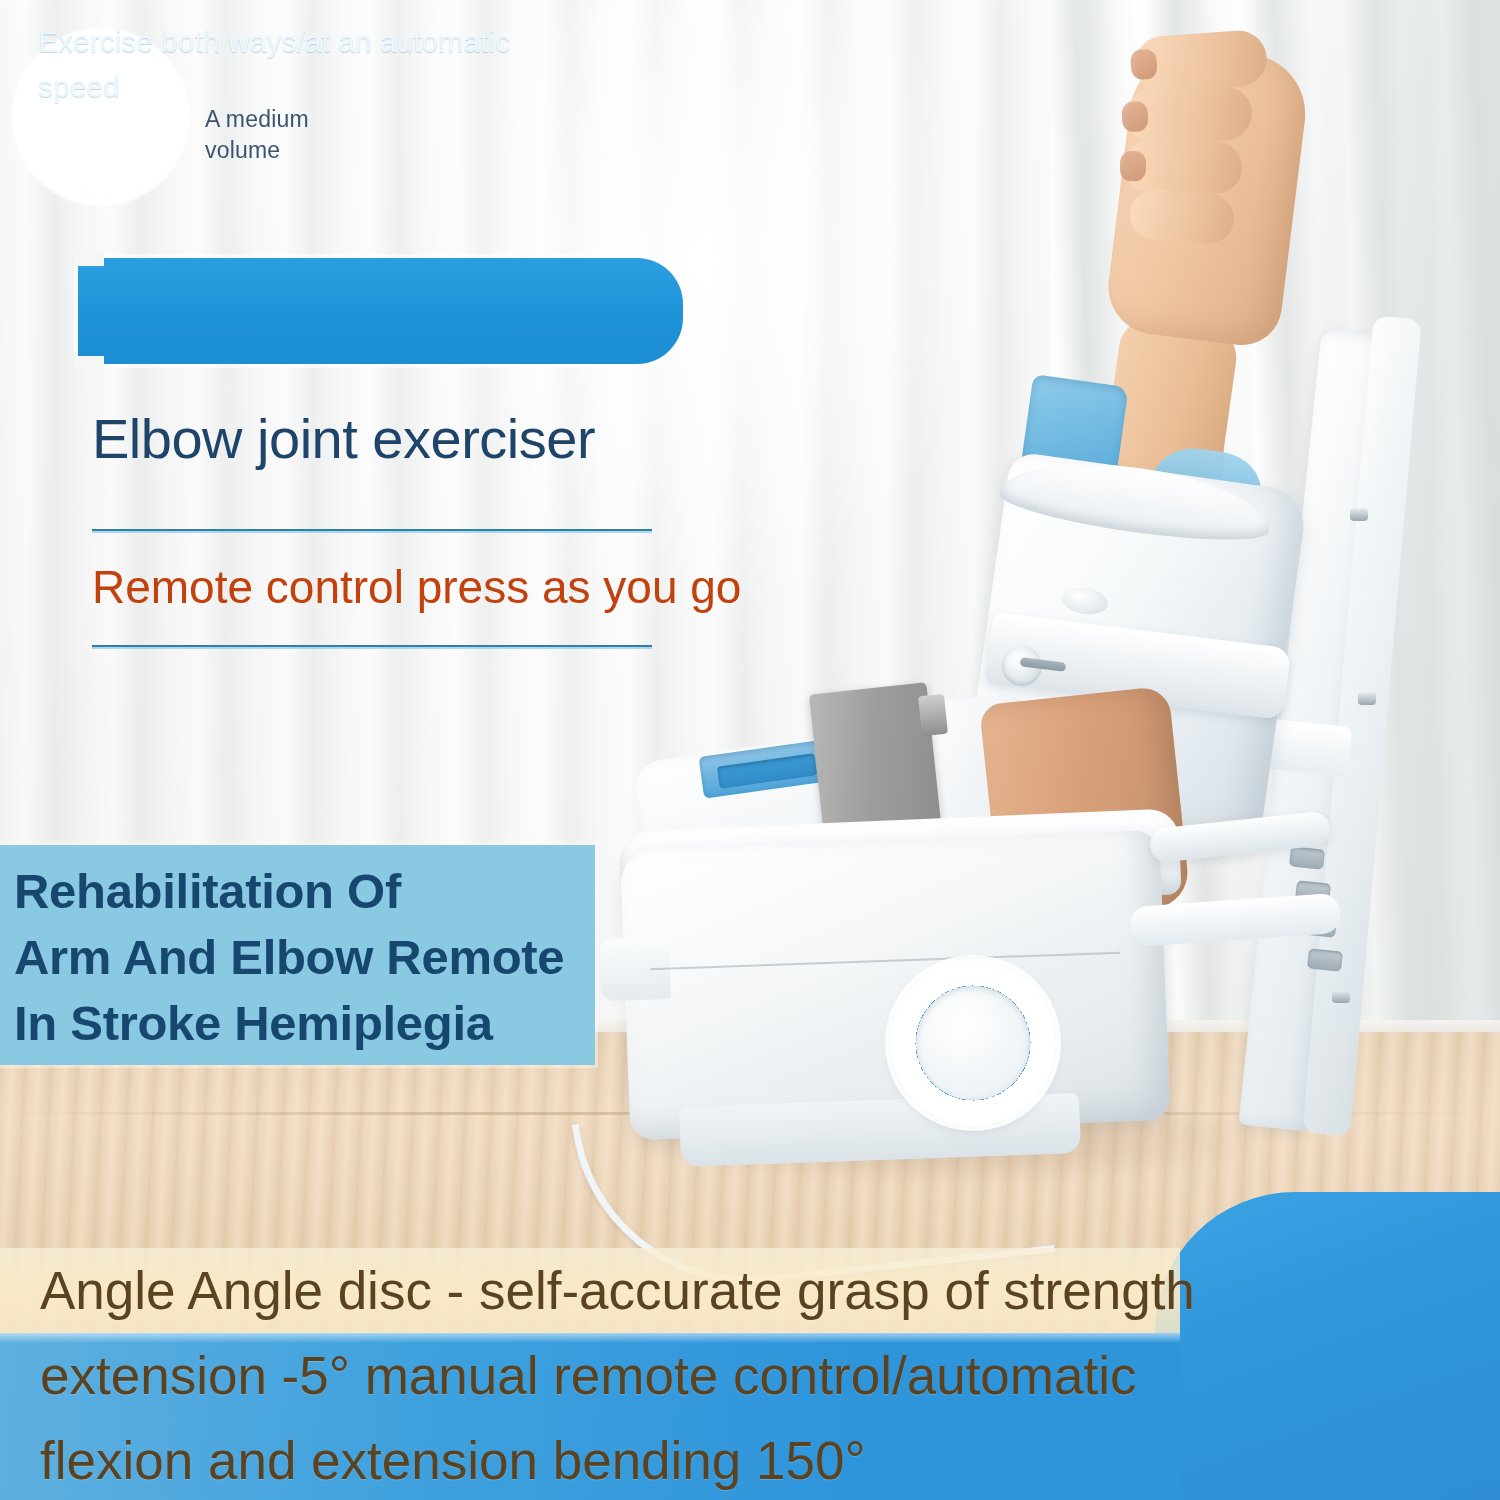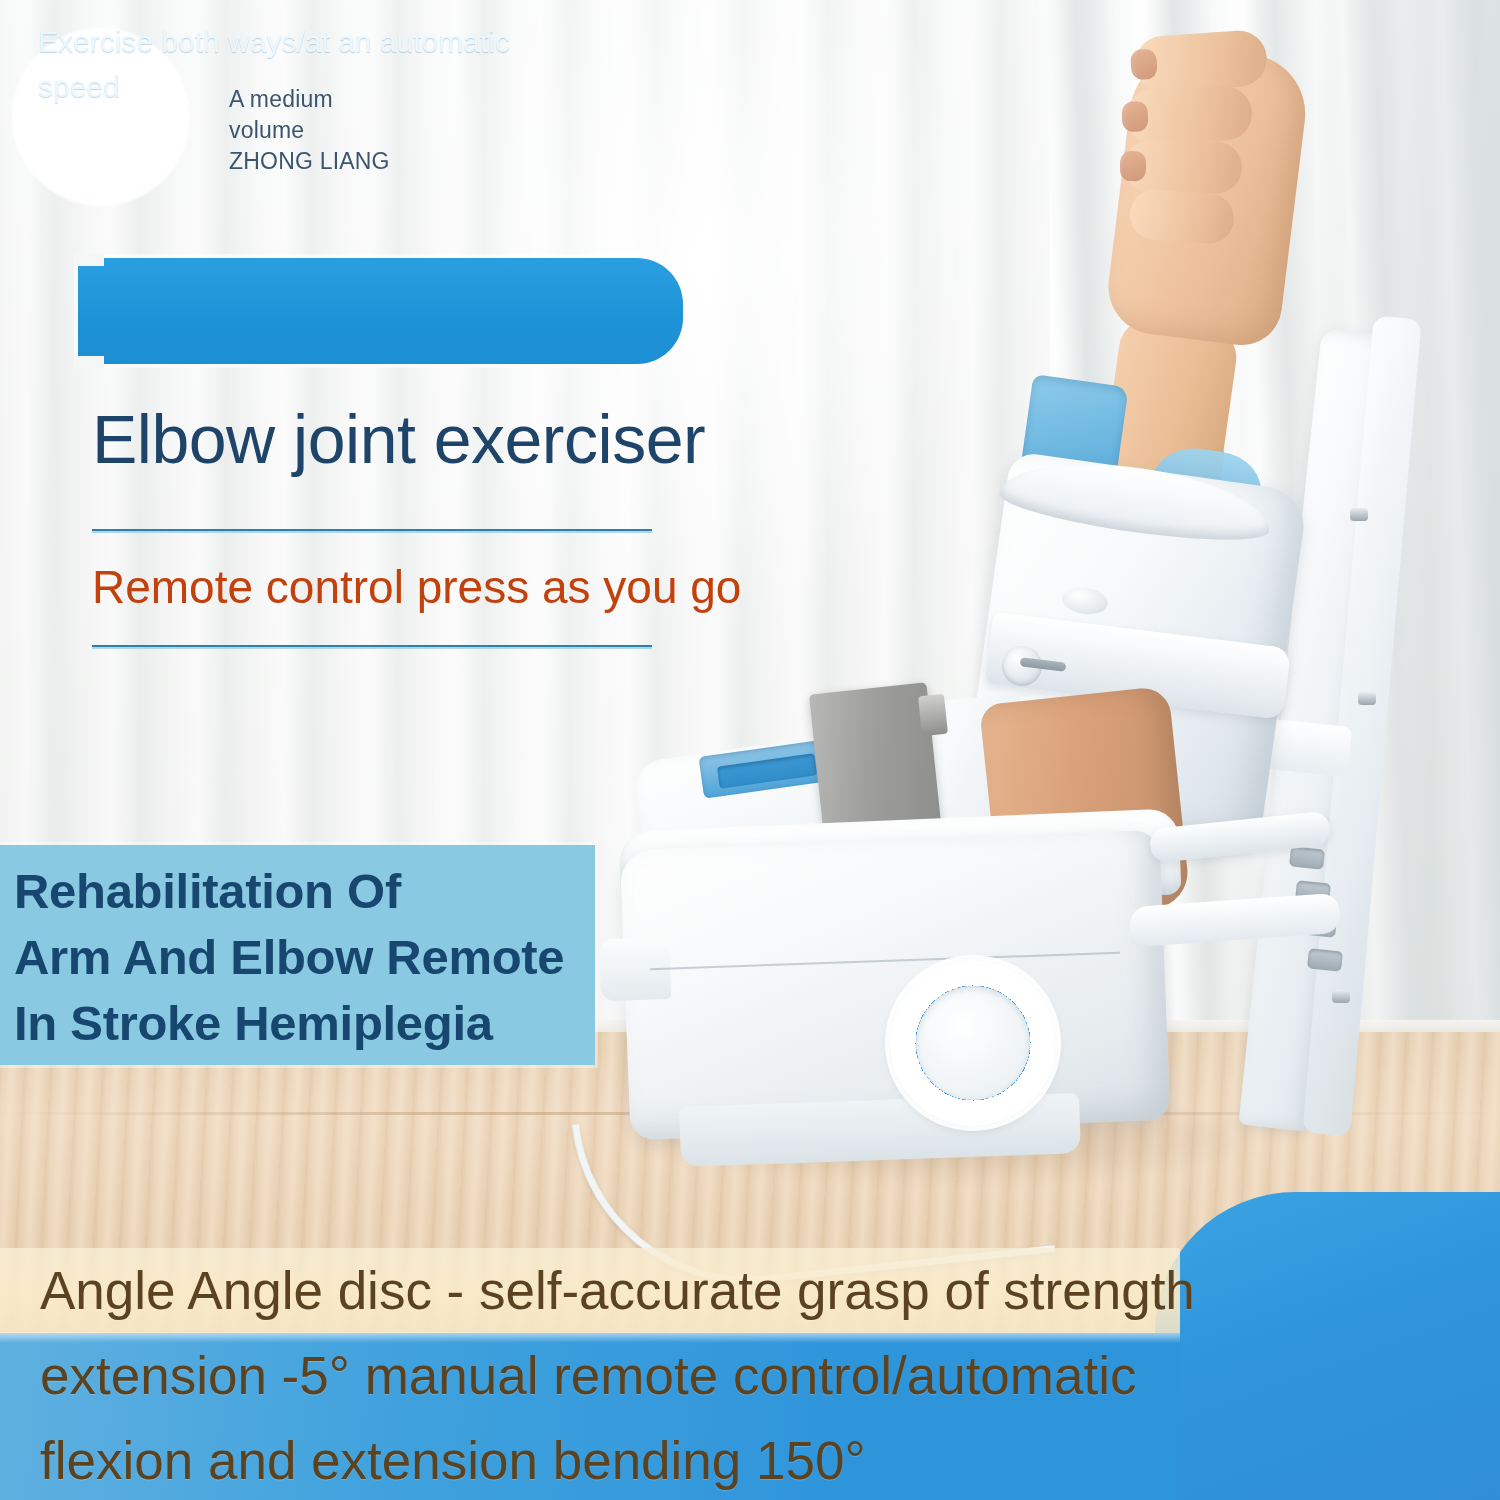--- a/index.html
+++ b/index.html
@@ -65,22 +65,22 @@
 
   
   .logo-circle{
     position:absolute;left:12px;top:28px;width:178px;height:178px;border-radius:50%;
     background:radial-gradient(circle at 42% 38%, #ffffff 0%, #ffffff 62%, rgba(255,255,255,0.88) 82%, rgba(255,255,255,0.0) 100%);
     filter:blur(1.2px);
   }
 
   
   .brand{
-    position:absolute;left:205px;top:84px;width:320px;
-    color:#3b5570;font-size:23px;line-height:31px;letter-spacing:.2px;margin-left:24px;
+    position:absolute;left:205px;top:104px;width:320px;
+    color:#3b5570;font-size:23px;line-height:31px;letter-spacing:.2px;
   }
   .brand div{white-space:nowrap;}
 
   .banner{
     position:absolute;left:78px;top:258px;width:605px;height:106px;
     background:linear-gradient(180deg,#2a9fe0 0%,#1f93d8 55%,#1c8ed3 100%);
     border-radius:6px 46px 46px 6px;
     box-shadow:0 0 0 4px rgba(255,255,255,0.55);
   }
   .banner:before{
@@ -90,21 +90,21 @@
     content:"";position:absolute;left:-4px;bottom:-4px;width:30px;height:12px;background:#f5f6f6;
   }
   .banner-text{
     position:absolute;left:38px;top:19px;width:530px;
     color:#e9f7ff;font-size:30px;line-height:45px;font-weight:400;
     text-shadow:0 1px 1px rgba(0,60,110,.22);
   }
 
   .title{
     position:absolute;left:92px;top:398px;width:1000px;
-    color:#1e4469;font-size:68px;line-height:82px;font-weight:400;letter-spacing:-.5px;
+    color:#1e4469;font-size:56px;line-height:82px;font-weight:400;letter-spacing:-.5px;
   }
   .rule{
     position:absolute;left:92px;width:560px;height:0;
     border-top:2px solid #2f7fa8;
     box-shadow:0 2px 0 0 rgba(150,205,230,0.75);
   }
   .rule-top{top:529px;}
   .rule-bot{top:645px;}
   .subtitle{
     position:absolute;left:92px;top:556px;width:1000px;
@@ -453,21 +453,20 @@
     </div>
 
     <div class="cord"></div>
   </div>
 
   <div class="logo-circle"></div>
 
   <div class="brand">
     <div>A medium</div>
     <div>volume</div>
-    <div>ZHONG LIANG</div>
   </div>
 
   <div class="banner"></div>
   <div class="banner-text">Exercise both ways/at an automatic speed</div>
 
   <div class="title">Elbow joint exerciser</div>
   <div class="rule rule-top"></div>
   <div class="subtitle">Remote control press as you go</div>
   <div class="rule rule-bot"></div>
 

